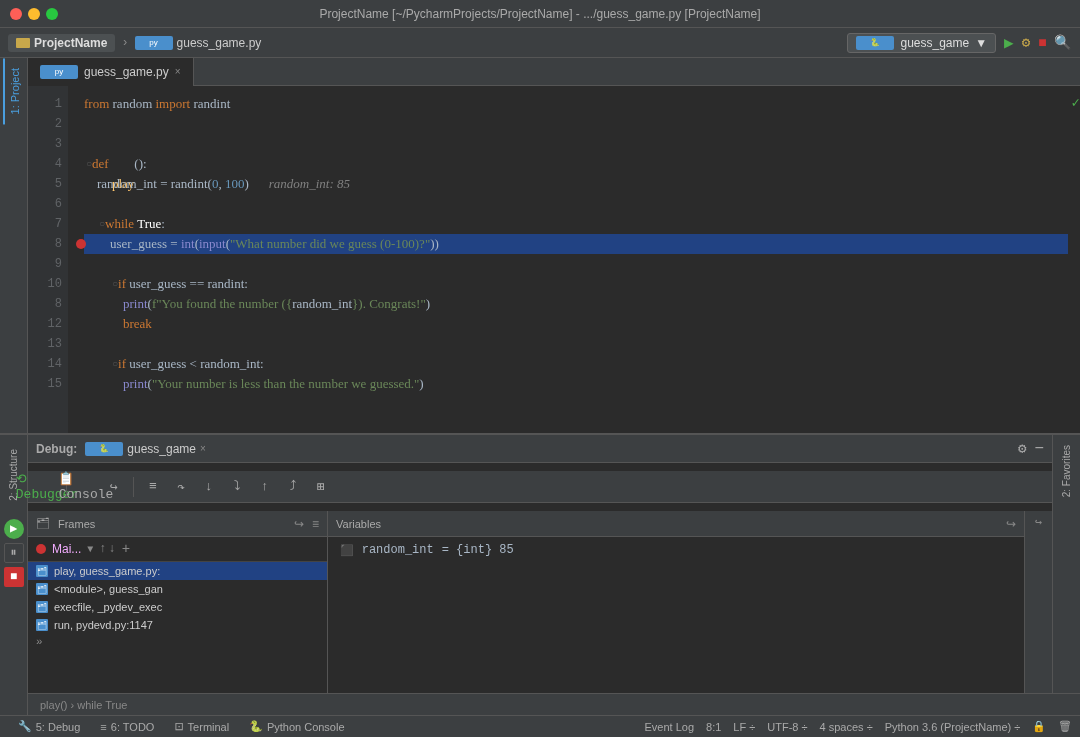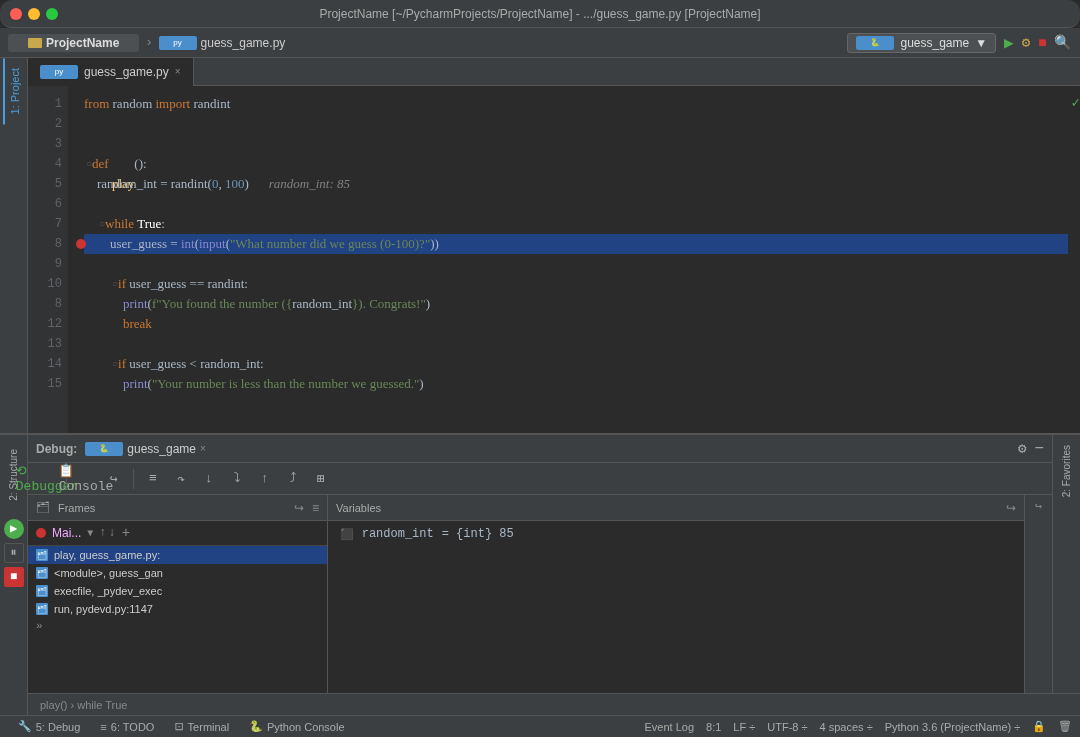--- a/index.html
+++ b/index.html
@@ -7,21 +7,20 @@
 
     
     .titlebar {
       background: #3c3f41;
       height: 28px;
       display: flex;
       align-items: center;
       justify-content: center;
       position: relative;
       border-bottom: 1px solid #555;
-      border-radius: 12px;
     }
     .titlebar-buttons {
       position: absolute;
       left: 10px;
       display: flex;
       gap: 6px;
       align-items: center;
     }
     .tb-btn {
       width: 12px; height: 12px; border-radius: 50%;
@@ -36,21 +35,21 @@
       background: #3c3f41;
       height: 30px;
       display: flex;
       align-items: center;
       padding: 0 8px;
       border-bottom: 1px solid #555;
       gap: 4px;
     }
     .breadcrumb-folder {
       display: flex; align-items: center; gap: 4px;
-      background: #4c5052; padding: 2px 20px; border-radius: 3px;
+      background: #4c5052; padding: 2px 8px; border-radius: 3px;
       font-family: -apple-system, sans-serif; font-size: 12px; font-weight: bold; color: #ddd;
     }
     .folder-icon { width: 14px; height: 10px; background: #c8a84b; border-radius: 1px; display: inline-block; }
     .chevron { color: #888; font-size: 12px; margin: 0 2px; }
     .file-breadcrumb { display: flex; align-items: center; gap: 4px; font-family: -apple-system, sans-serif; font-size: 12px; color: #ccc; }
     .py-icon-small { width: 38px; height: 14px; background: #4a8fcc; border-radius: 2px; display: inline-block; font-size: 8px; color: white; display: flex; align-items: center; justify-content: center; }
 
     
     .toolbar-right {
       margin-left: auto;
@@ -203,20 +202,21 @@
       height: 260px;
       background: #2b2b2b;
       border-top: 2px solid #555;
       display: flex;
     }
 
     .debug-main {
       flex: 1;
       display: flex;
       flex-direction: column;
+      gap: 8px;
     }
     .debug-header {
       background: #3c3f41;
       height: 28px;
       display: flex;
       align-items: center;
       padding: 0 8px;
       gap: 8px;
       border-bottom: 1px solid #555;
     }

